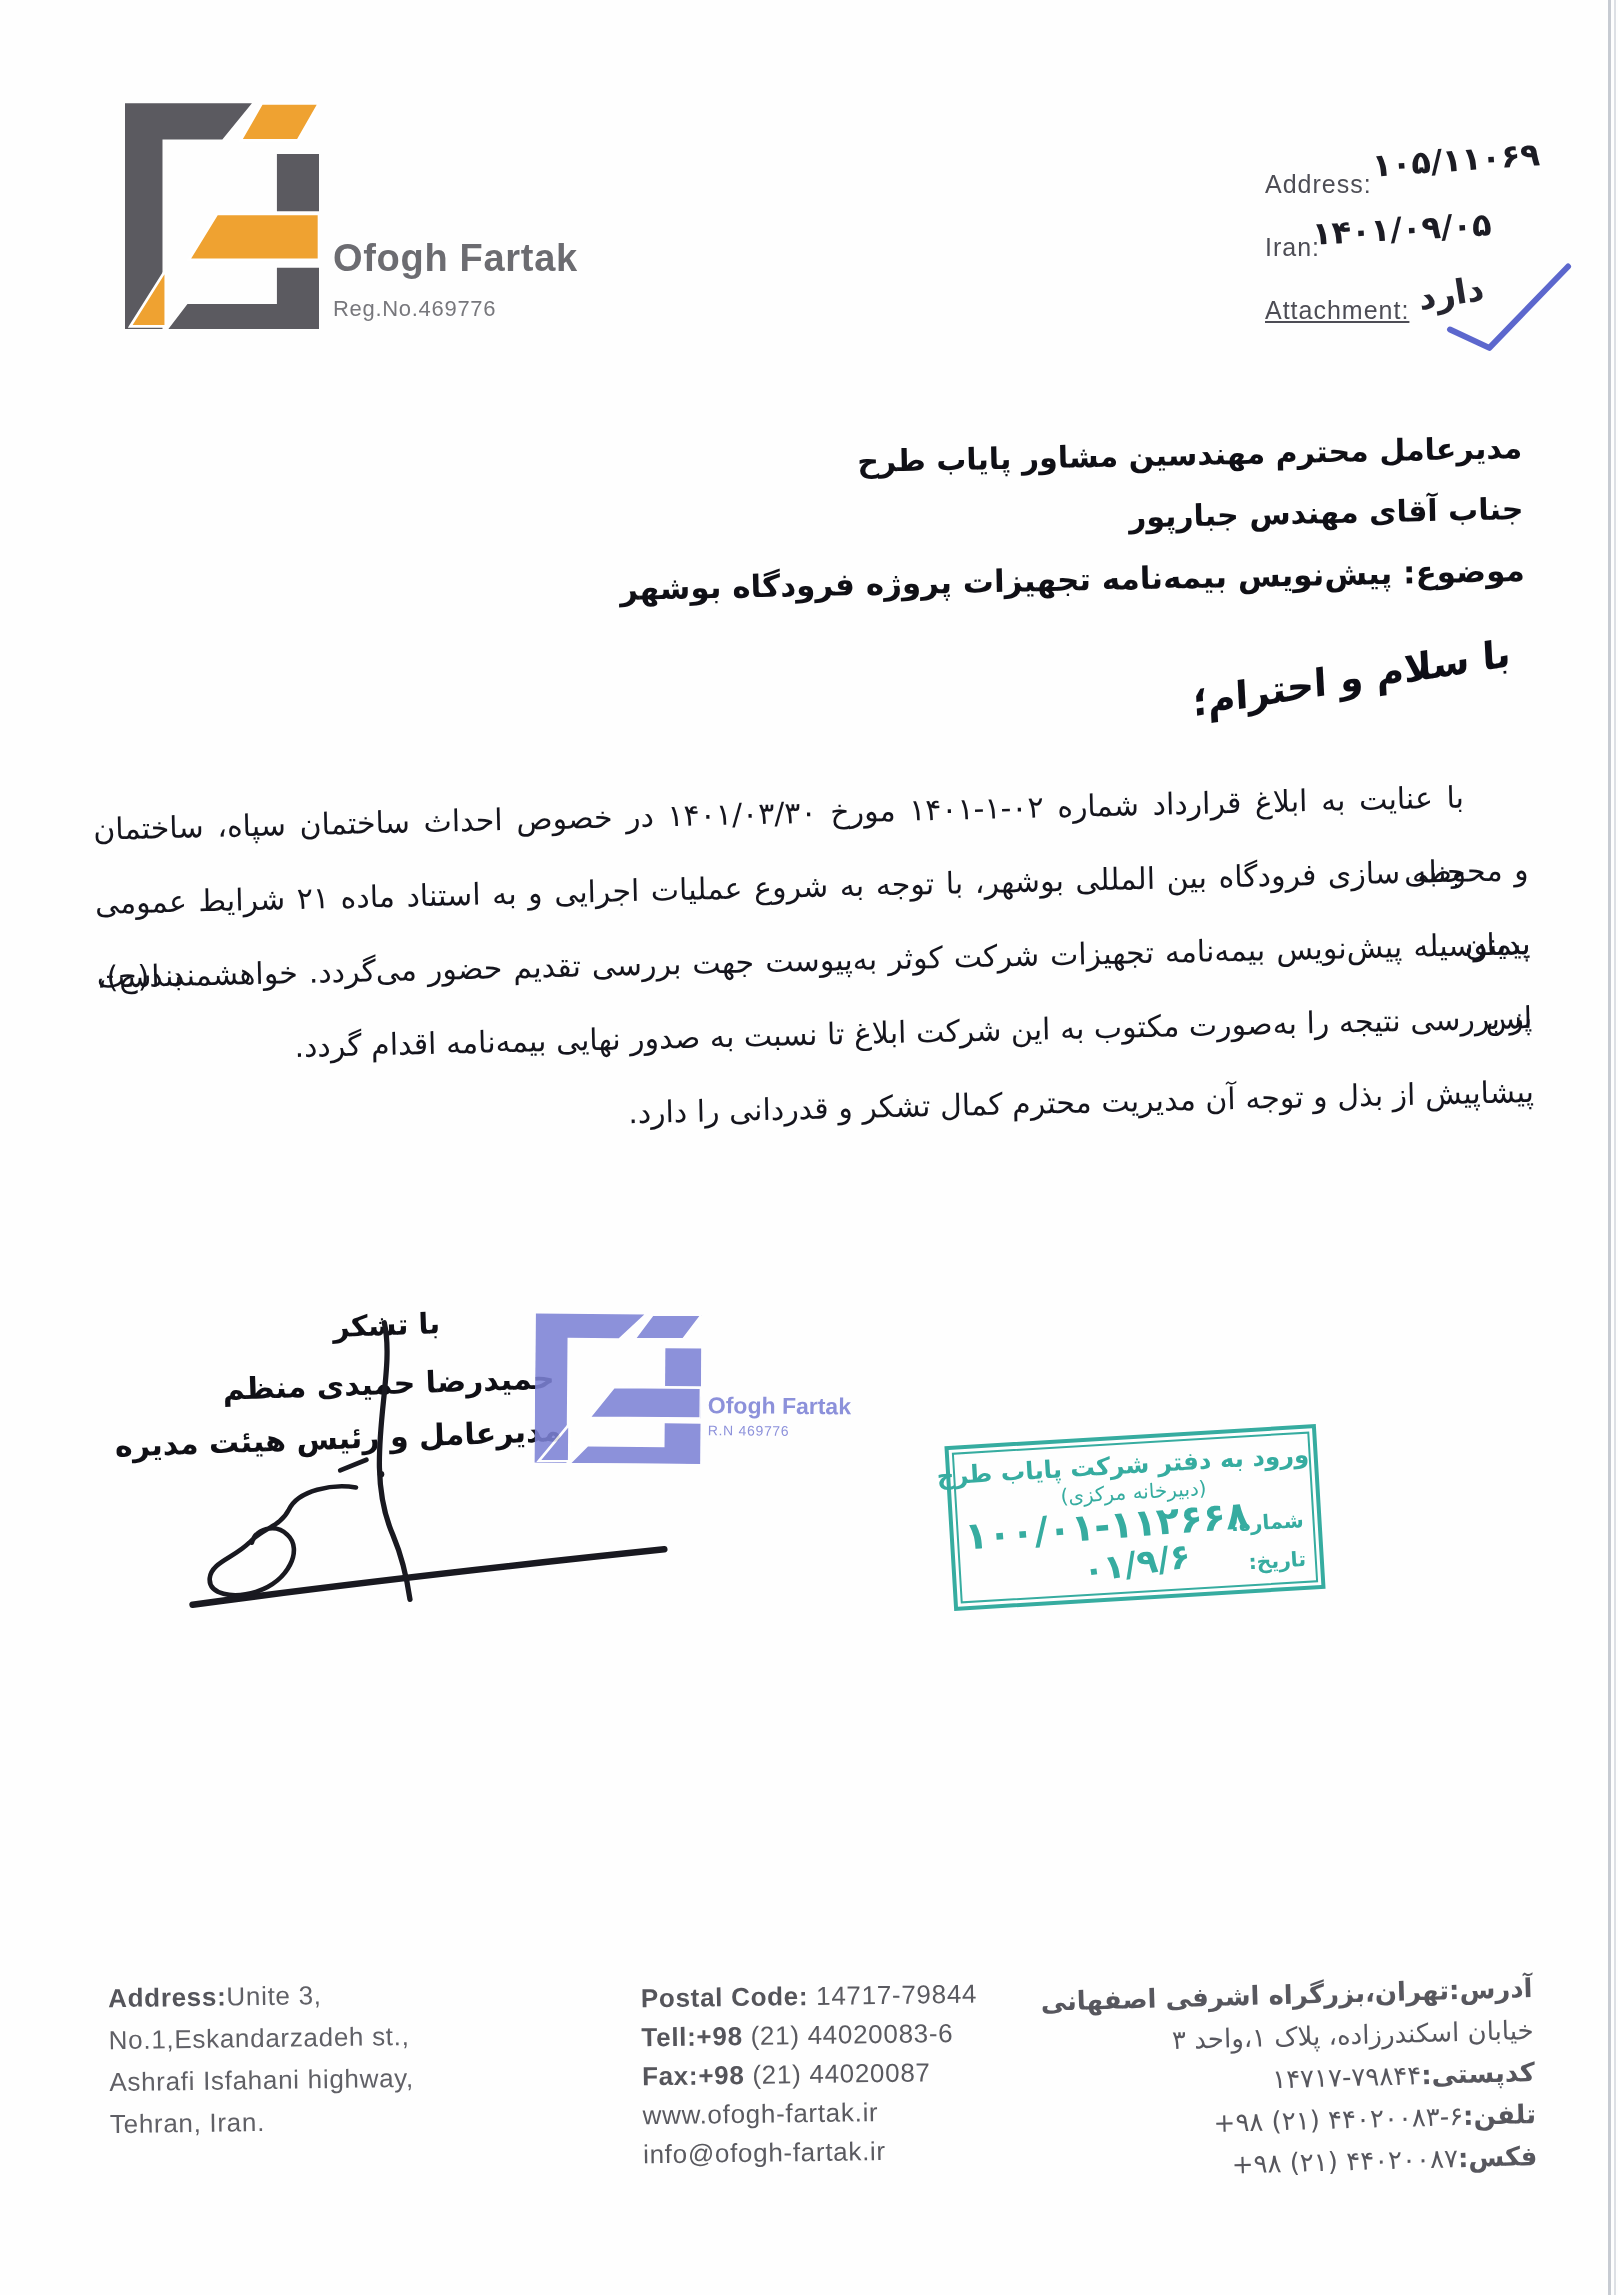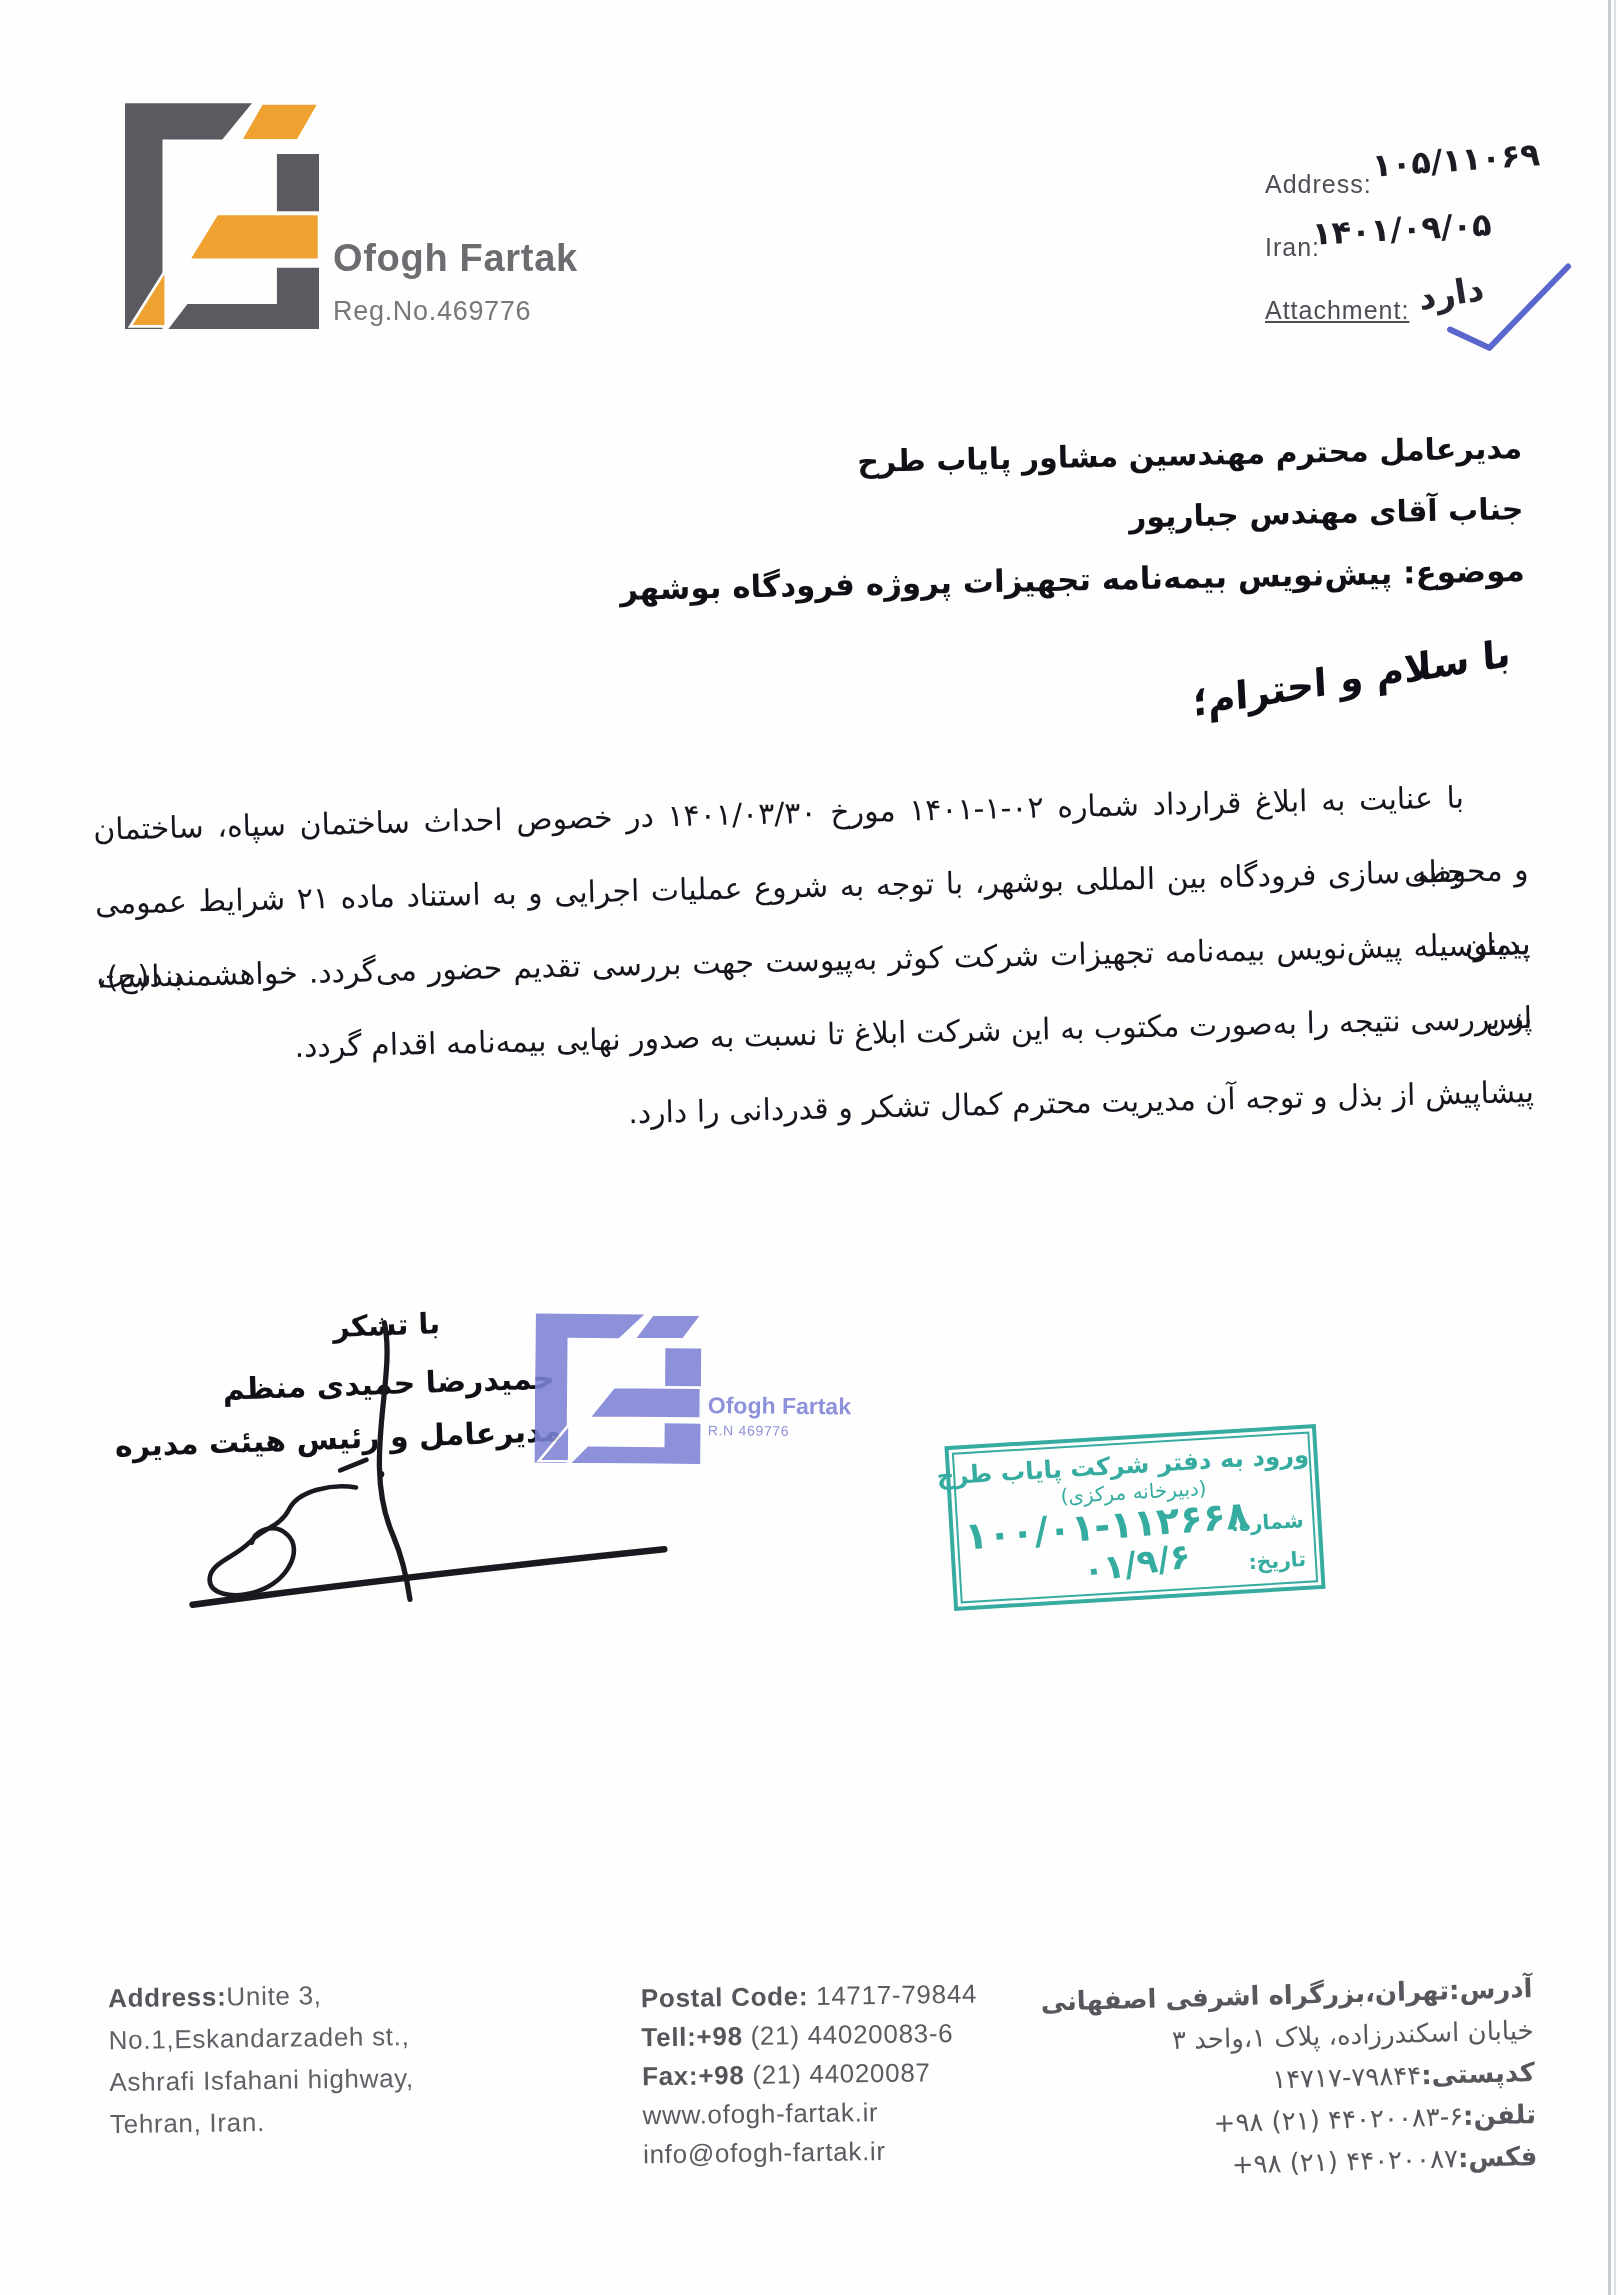--- a/index.html
+++ b/index.html
@@ -6,21 +6,21 @@
   .page{position:relative;width:1619px;height:2295px;background:#fefefe;overflow:hidden;
         font-family:"DejaVu Sans",sans-serif;color:#14141c;}
   .abs{position:absolute;}
   .latin{font-family:"Liberation Sans",sans-serif;}
   .rtl{direction:rtl;unicode-bidi:embed;}
   .ltr{direction:ltr;unicode-bidi:isolate;}
 
   
   .logo-graphic{left:125px;top:102px;width:194px;height:227px;}
   .company-name{left:333px;top:237px;font-weight:bold;font-size:38px;color:#6c6c71;letter-spacing:0.7px;}
-  .company-reg{left:333px;top:296px;font-size:27px;color:#77777c;letter-spacing:0.7px;}
+  .company-reg{left:333px;top:296px;font-size:22px;color:#77777c;letter-spacing:0.7px;}
 
   .meta-label{left:1265px;font-size:25px;color:#4d4d55;letter-spacing:1px;}
   .meta-number-label{top:170px;}
   .meta-date-label{top:233px;}
   .meta-attachment-label{top:296px;text-decoration:underline;}
   .meta-value{font-weight:bold;font-size:32px;color:#1c1c24;letter-spacing:1.3px;}
   .meta-number-value{left:1372px;top:141px;transform:rotate(-4deg);}
   .meta-date-value{left:1312px;top:210px;transform:rotate(-3deg);}
   .meta-attachment-value{left:1418px;top:273px;font-size:34px;color:#262630;transform:rotate(-9deg);}
   .check-svg{left:1442px;top:256px;width:138px;height:105px;}

